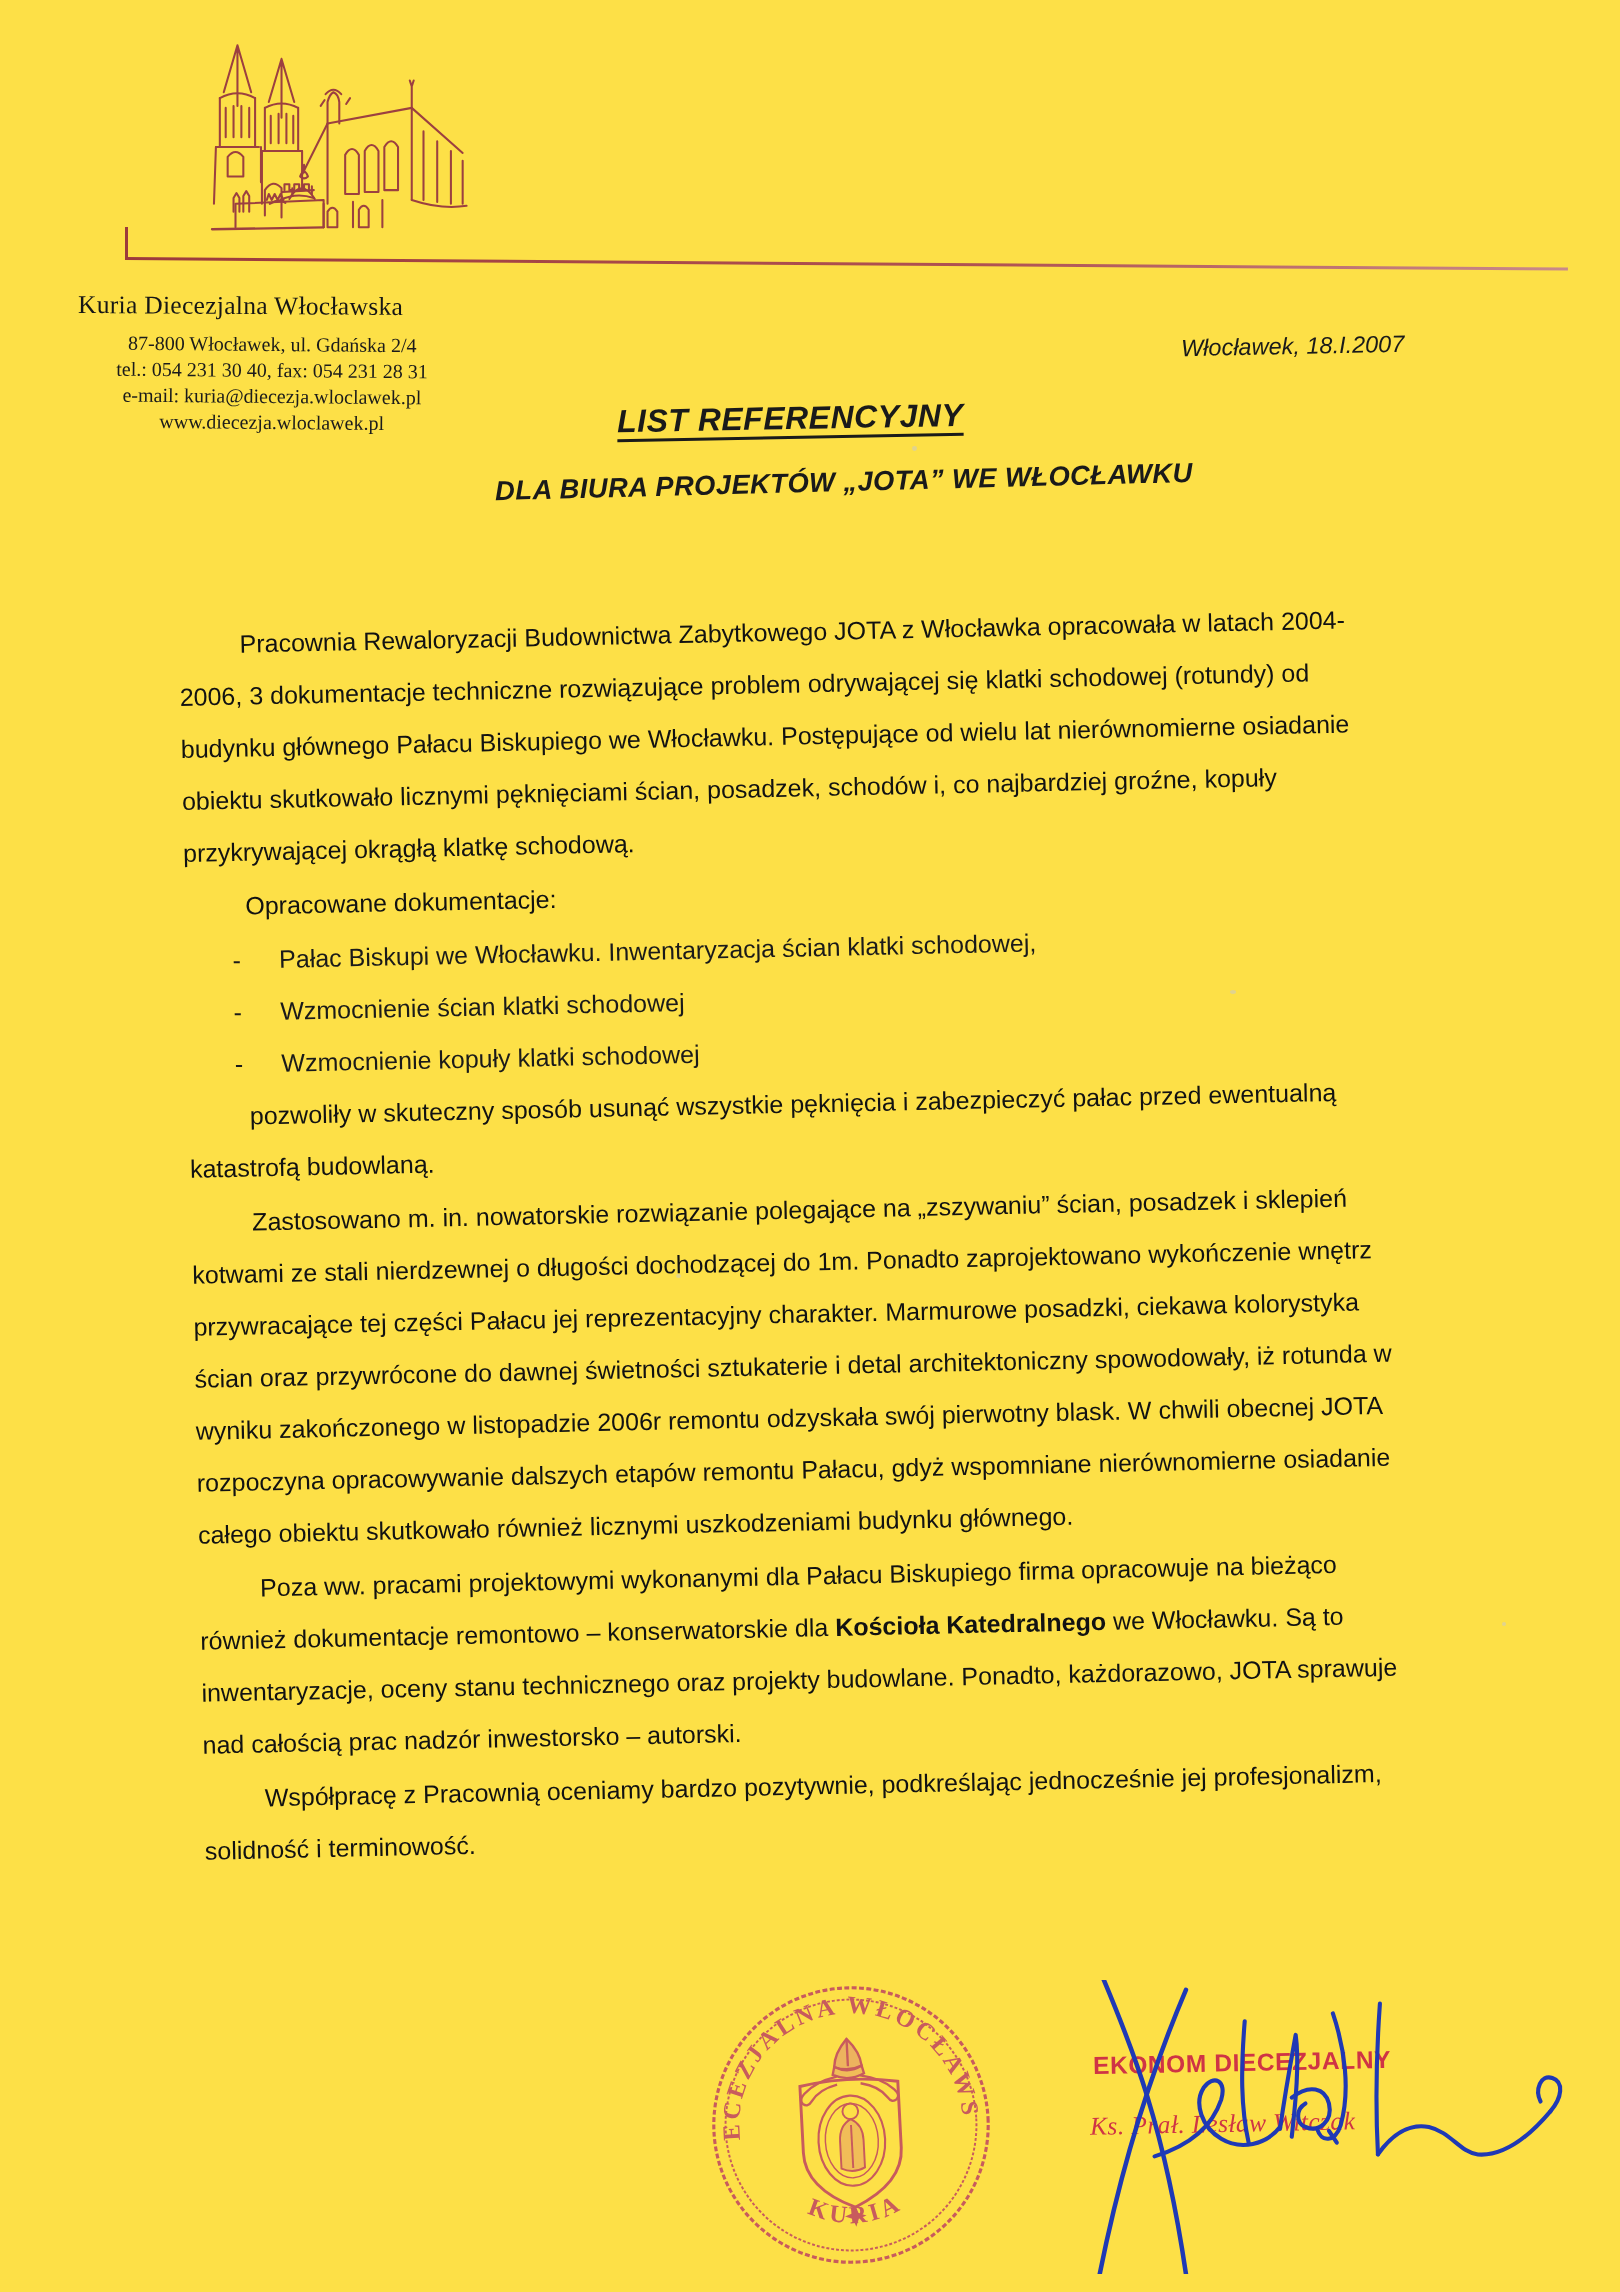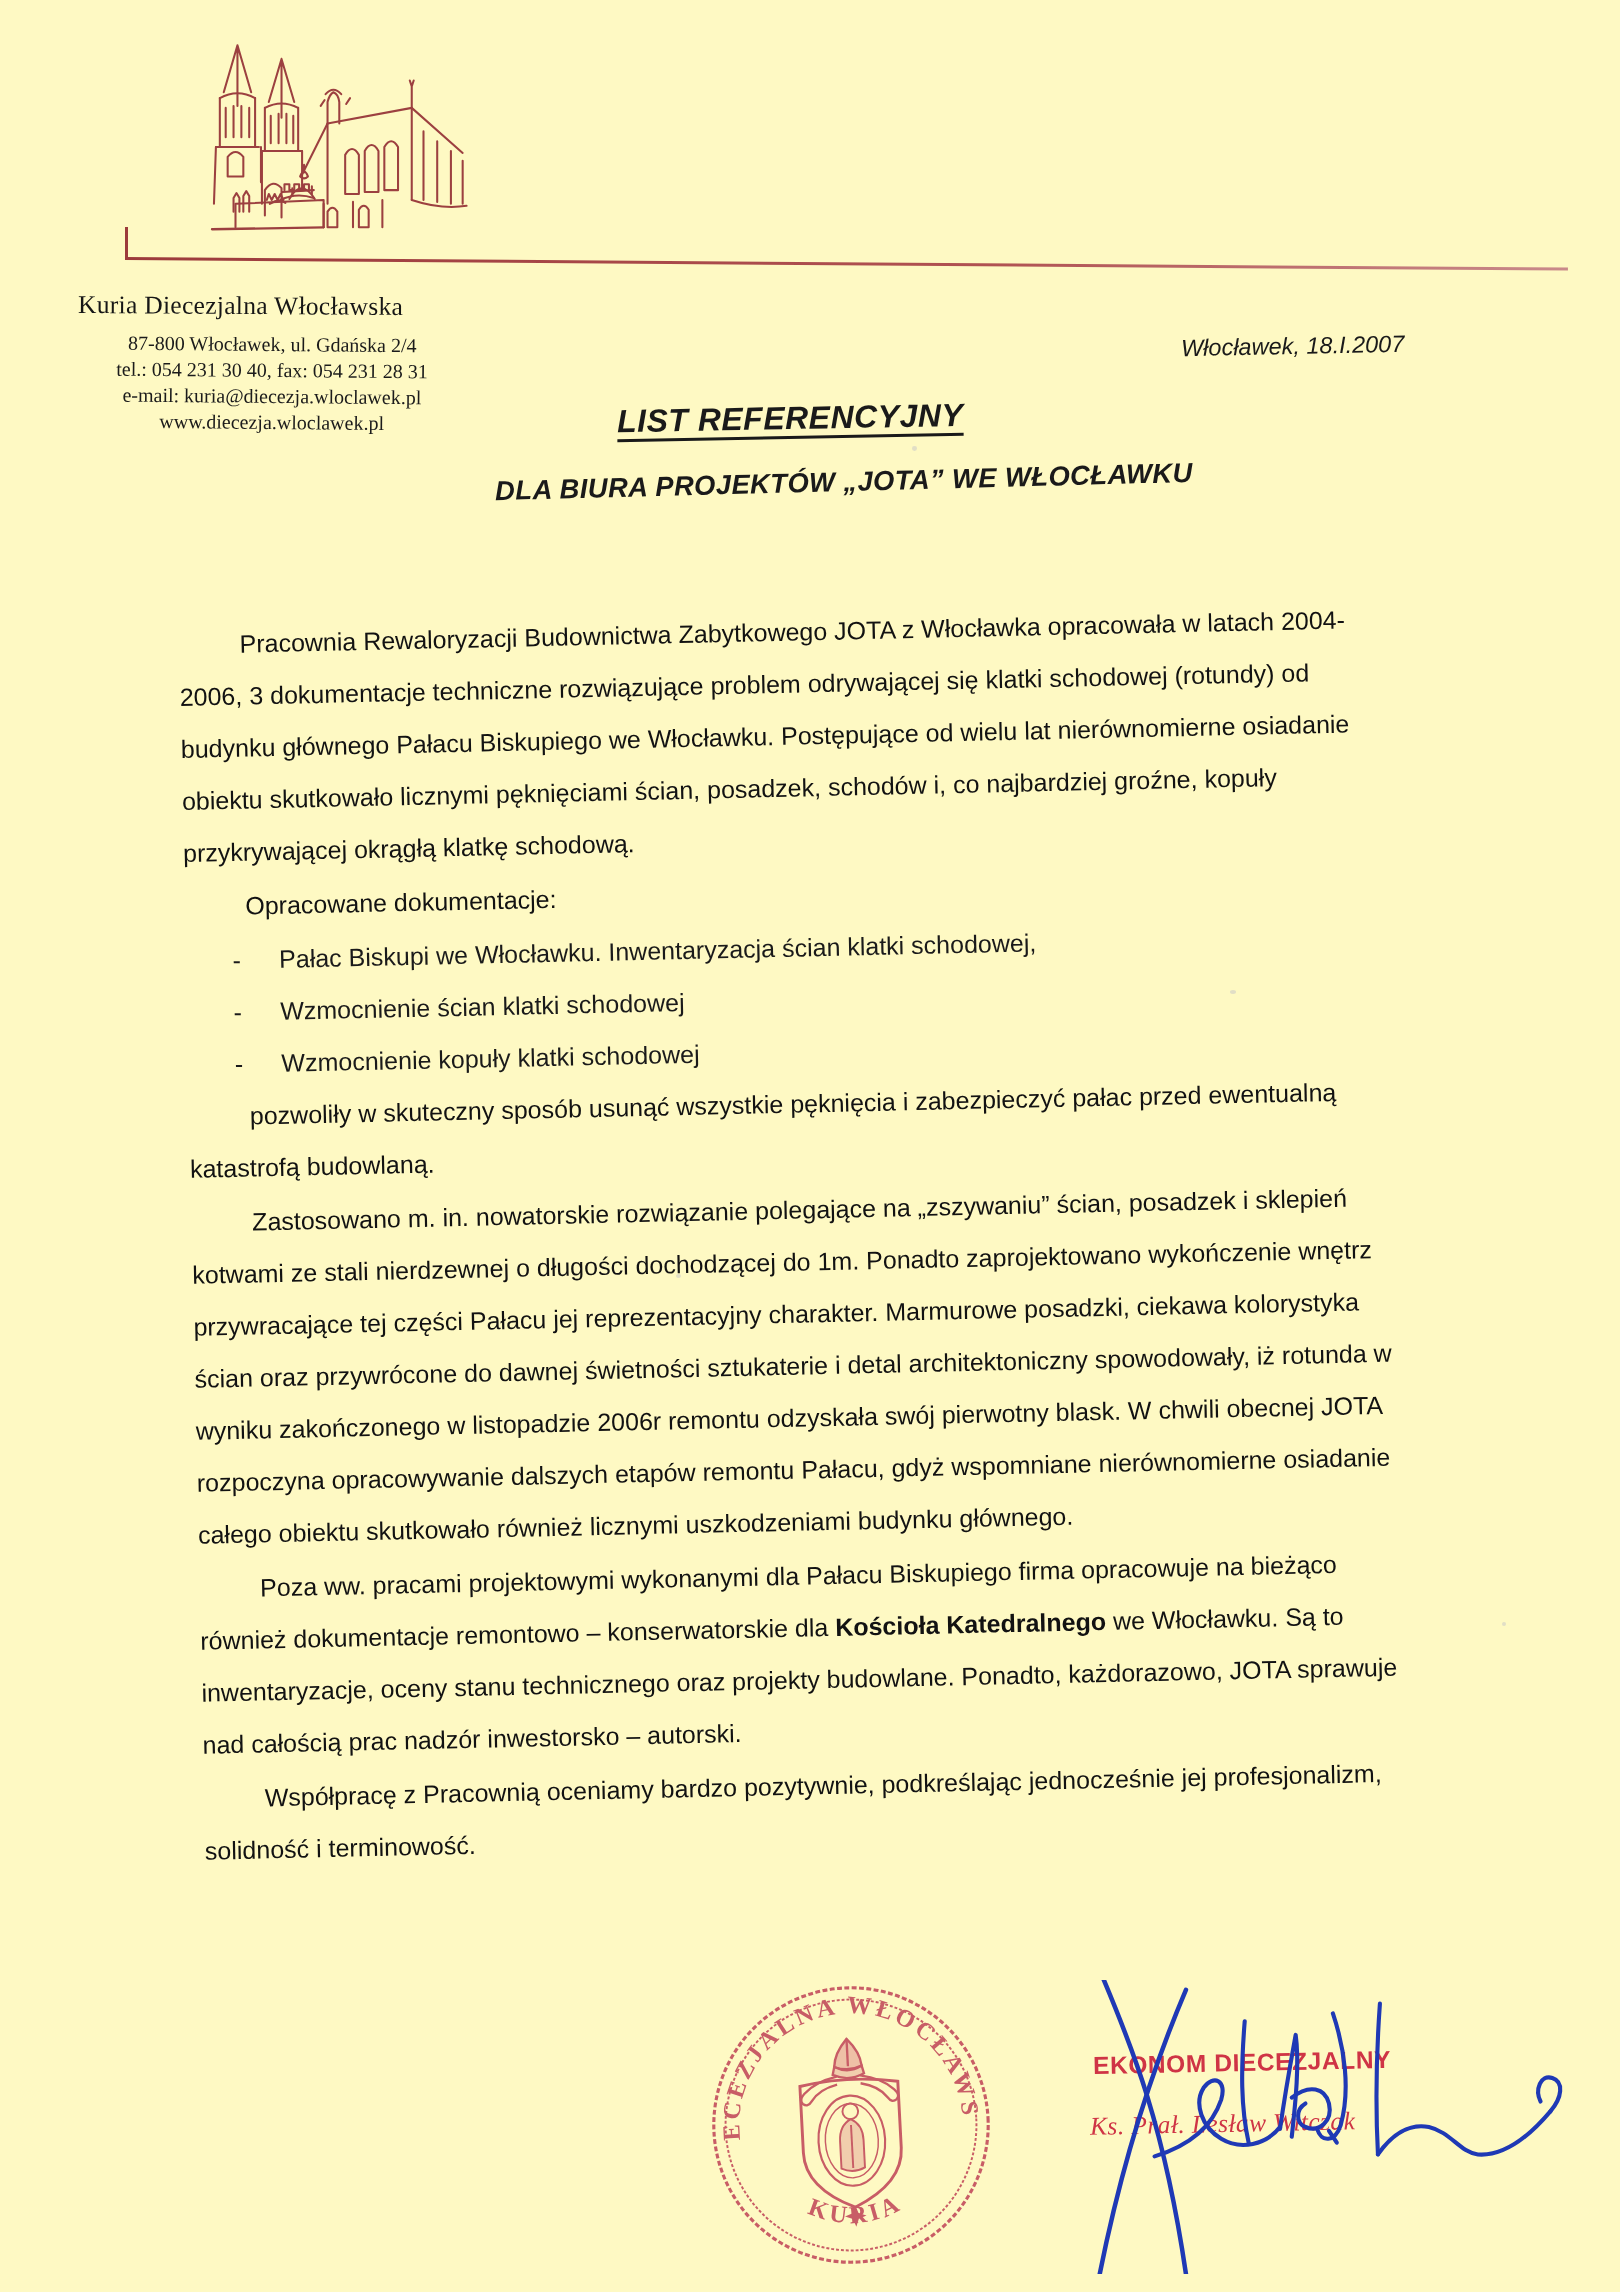--- a/index.html
+++ b/index.html
@@ -1,19 +1,19 @@
 <!DOCTYPE html>
 <html><head>
 <meta charset="utf-8">
 <style>
   html,body{margin:0;padding:0;background:#fff;}
   body{width:1620px;height:2293px;position:relative;overflow:hidden;
        font-family:"Liberation Sans",sans-serif;color:#1a1a1a;}
 
-  .page{position:absolute;inset:0;background:#fef9c3;}
+  .page{position:absolute;inset:0;background:#fde047;}
 
   
   .logo-wrap{position:absolute;left:118px;top:7.8px;width:470px;height:235px;}
   .logo-wrap svg{width:100%;height:100%;}
 
   .rule{position:absolute;left:125px;top:257px;width:1443px;height:2.9px;
         background:linear-gradient(90deg,#9c3b3b,#b05252 60%,#c98a8a);
         transform:rotate(0.42deg);transform-origin:left center;}
   .rule-tick{position:absolute;left:125px;top:227px;width:2.9px;height:31px;
         background:#9c3b3b;}

